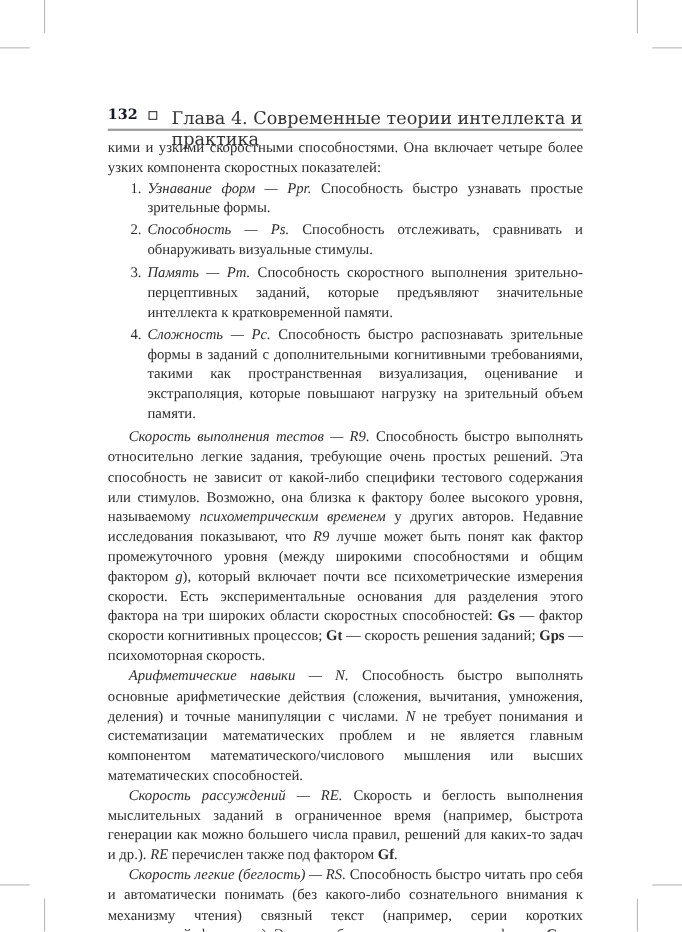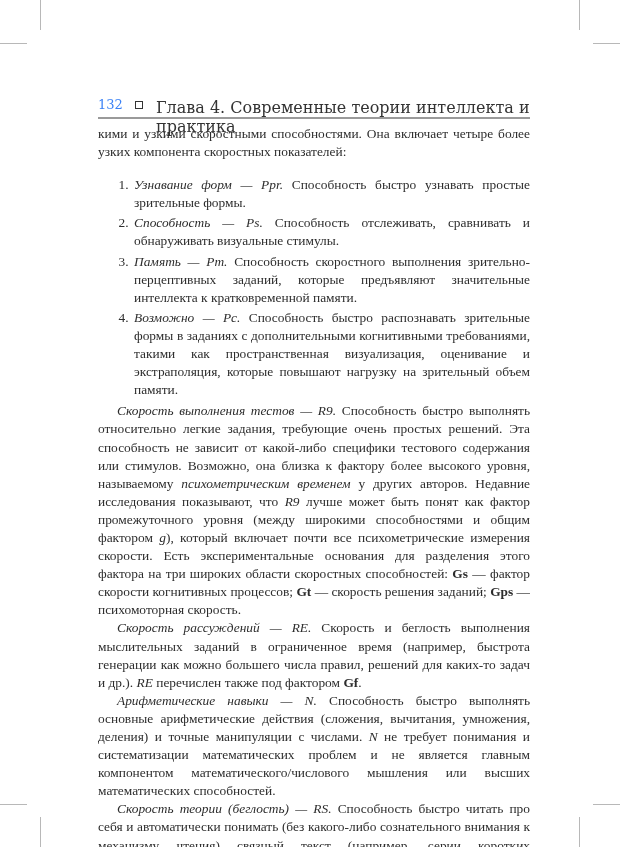--- a/index.html
+++ b/index.html
@@ -1,27 +1,27 @@
 <!DOCTYPE html>
 <html><head>
 <meta charset="utf-8">
 <style>
   html, body { margin: 0; padding: 0; background: #ffffff; }
   body { width: 620px; height: 847px; position: relative; overflow: hidden; color: #2a2a2a; }
   .crop { position: absolute; background: #b8b8b8; }
   .crop.h { height: 1px; width: 27px; }
   .crop.v { width: 1px; height: 30px; }
   .header { position: absolute; left: 98px; top: 95px; width: 432px; height: 22px; border-bottom: 2px solid #9a9a9a; font-family: "DejaVu Serif", serif; }
-  .pg { position: absolute; left: 0; top: 2px; font-weight: normal; font-size: 13px; color: #3b82f6; }
+  .pg { position: absolute; left: 0; top: 2px; font-weight: bold; font-size: 13px; color: #0f172a; }
   .sq { position: absolute; left: 37px; top: 6px; width: 6px; height: 6px; border: 1.2px solid #333; }
   .htitle { position: absolute; left: 58px; top: 3px; font-size: 16px; color: #333; }
   .body { position: absolute; left: 98px; top: 125px; width: 432px; font-family: "Liberation Serif", serif; font-size: 13.4px; line-height: 18.1px; text-align: justify; color: #2d2d2d; }
   .body p { margin: 0; }
   .ind { text-indent: 19px; }
-  ol { margin: 15px 0 3px 0; padding-left: 34px; }
+  ol { margin: 1px 0 3px 0; padding-left: 34px; }
   ol li { margin: 0 0 2px 0; padding-left: 2px; }
   i { font-style: italic; }
   b { font-weight: bold; }
 </style>
 </head>
 <body>
 
 <div class="crop v" style="left:40px;top:0;"></div>
 <div class="crop h" style="left:0;top:43px;"></div>
 <div class="crop v" style="left:579px;top:0;"></div>
@@ -37,24 +37,24 @@
   <span class="htitle">Глава 4. Современные теории интеллекта и практика</span>
 </div>
 
 <div class="body">
   <p>кими и узкими скоростными способностями. Она включает четыре более узких компонента скоростных показателей:</p>
 
   <ol>
     <li><i>Узнавание форм — Ppr.</i><span> Способность быстро узнавать простые зрительные формы.</span></li>
     <li><i>Способность — Ps.</i><span> Способность отслеживать, сравнивать и обнаруживать визуальные стимулы.</span></li>
     <li><i>Память — Pm.</i><span> Способность скоростного выполнения зрительно-перцептивных заданий, которые предъявляют значительные интеллекта к кратковременной памяти.</span></li>
-    <li><i>Возможно — Pc.</i><span> Способность быстро распознавать зрительные формы в заданиях с дополнительными когнитивными требованиями, такими как пространственная визуализация, оценивание и экстраполяция, которые повышают нагрузку на зрительный объем памяти.</span></li>
+    <li><i>Сложность — Pc.</i><span> Способность быстро распознавать зрительные формы в заданий с дополнительными когнитивными требованиями, такими как пространственная визуализация, оценивание и экстраполяция, которые повышают нагрузку на зрительный объем памяти.</span></li>
   </ol>
 
   <p class="ind"><i>Скорость выполнения тестов — R9.</i><span> Способность быстро выполнять относительно легкие задания, требующие очень простых решений. Эта способность не зависит от какой-либо специфики тестового содержания или стимулов. Возможно, она близка к фактору более высокого уровня, называемому </span><i>психометрическим временем</i><span> у других авторов. Недавние исследования показывают, что </span><i>R9</i><span> лучше может быть понят как фактор промежуточного уровня (между широкими способностями и общим фактором </span><i>g</i><span>), который включает почти все психометрические измерения скорости. Есть экспериментальные основания для разделения этого фактора на три широких области скоростных способностей: </span><b>Gs</b><span> — фактор скорости когнитивных процессов; </span><b>Gt</b><span> — скорость решения заданий; </span><b>Gps</b><span> — психомоторная скорость.</span></p>
 
+  <p class="ind"><i>Арифметические навыки — N.</i><span> Способность быстро выполнять основные арифметические действия (сложения, вычитания, умножения, деления) и точные манипуляции с числами. </span><i>N</i><span> не требует понимания и систематизации математических проблем и не является главным компонентом математического/числового мышления или высших математических способностей.</span></p>
+
   <p class="ind"><i>Скорость рассуждений — RE.</i><span> Скорость и беглость выполнения мыслительных заданий в ограниченное время (например, быстрота генерации как можно большего числа правил, решений для каких-то задач и др.). </span><i>RE</i><span> перечислен также под фактором </span><b>Gf</b><span>.</span></p>
 
-  <p class="ind"><i>Арифметические навыки — N.</i><span> Способность быстро выполнять основные арифметические действия (сложения, вычитания, умножения, деления) и точные манипуляции с числами. </span><i>N</i><span> не требует понимания и систематизации математических проблем и не является главным компонентом математического/числового мышления или высших математических способностей.</span></p>
-
-  <p class="ind"><i>Скорость теории (беглость) — RS.</i><span> Способность быстро читать про себя и автоматически понимать (без какого-либо сознательного внимания к механизму чтения) связный текст (например, серии коротких предложений, фраз и др.). Эта способность включена также в фактор </span><b>Grw</b><span>.</span></p>
+  <p class="ind"><i>Скорость легкие (беглость) — RS.</i><span> Способность быстро читать про себя и автоматически понимать (без какого-либо сознательного внимания к механизму чтения) связный текст (например, серии коротких предложений, фраз и др.). Эта способность включена также в фактор </span><b>Grw</b><span>.</span></p>
 
 </div>
 
 </body></html>

